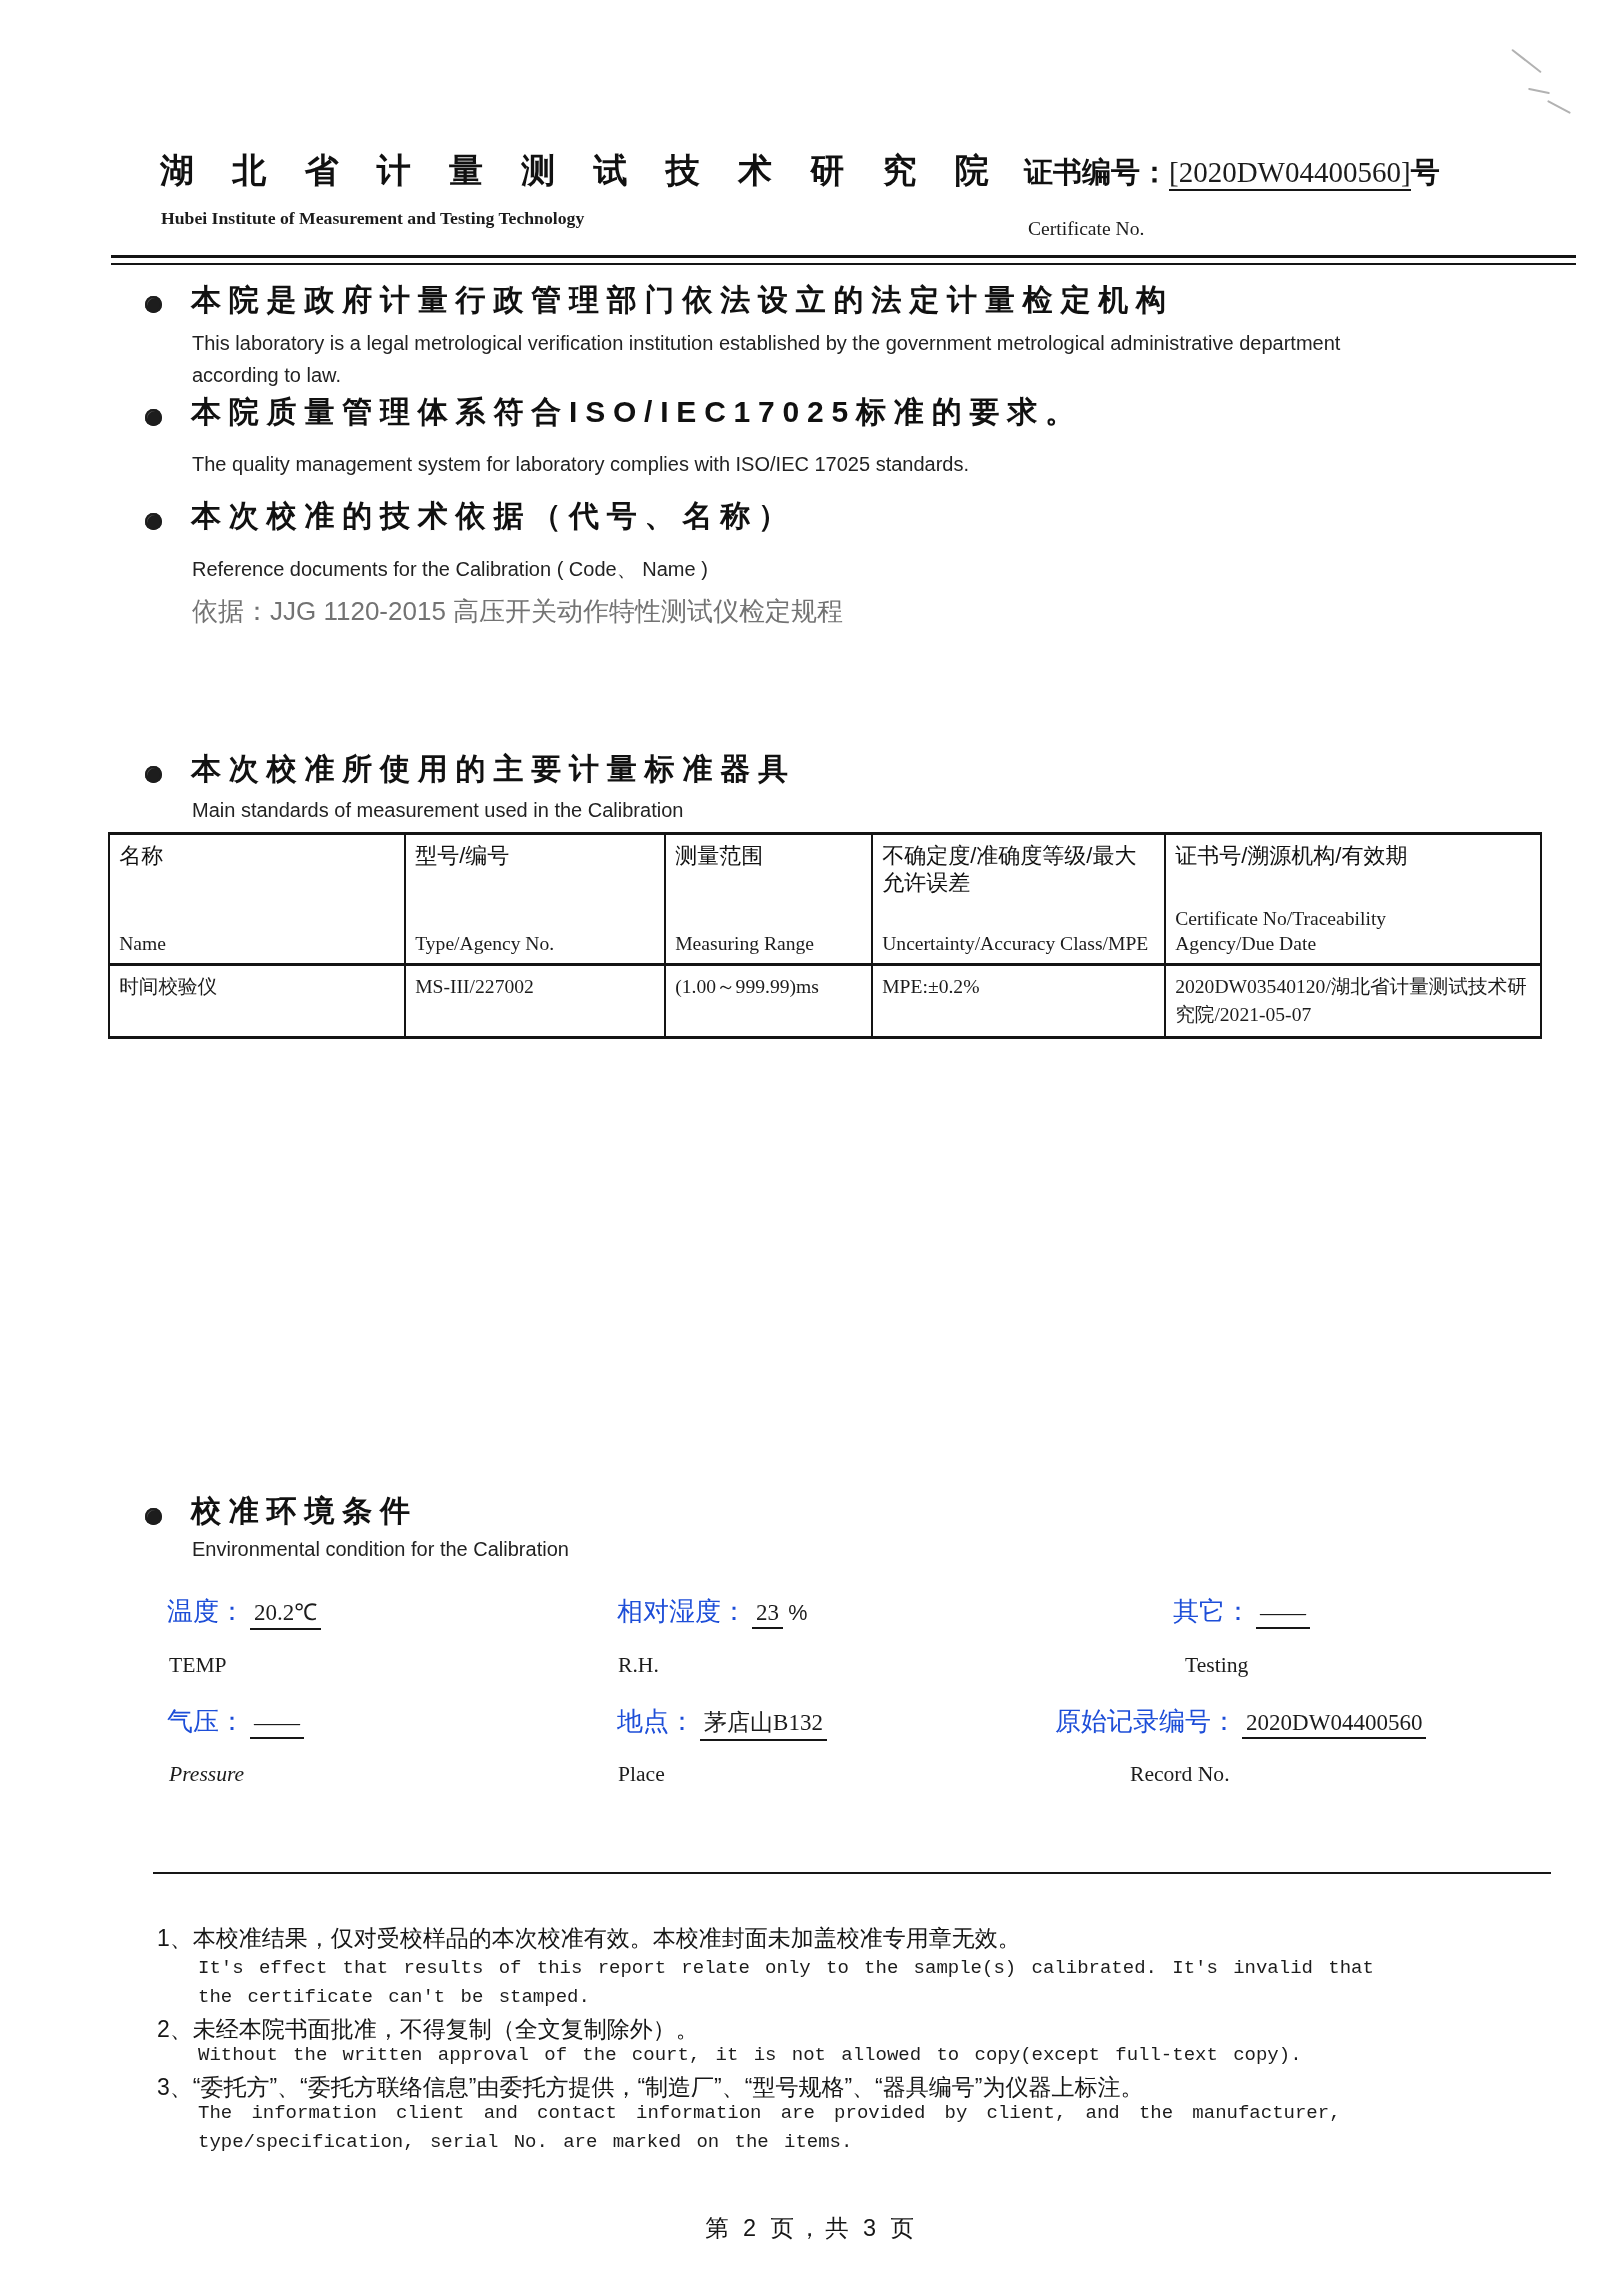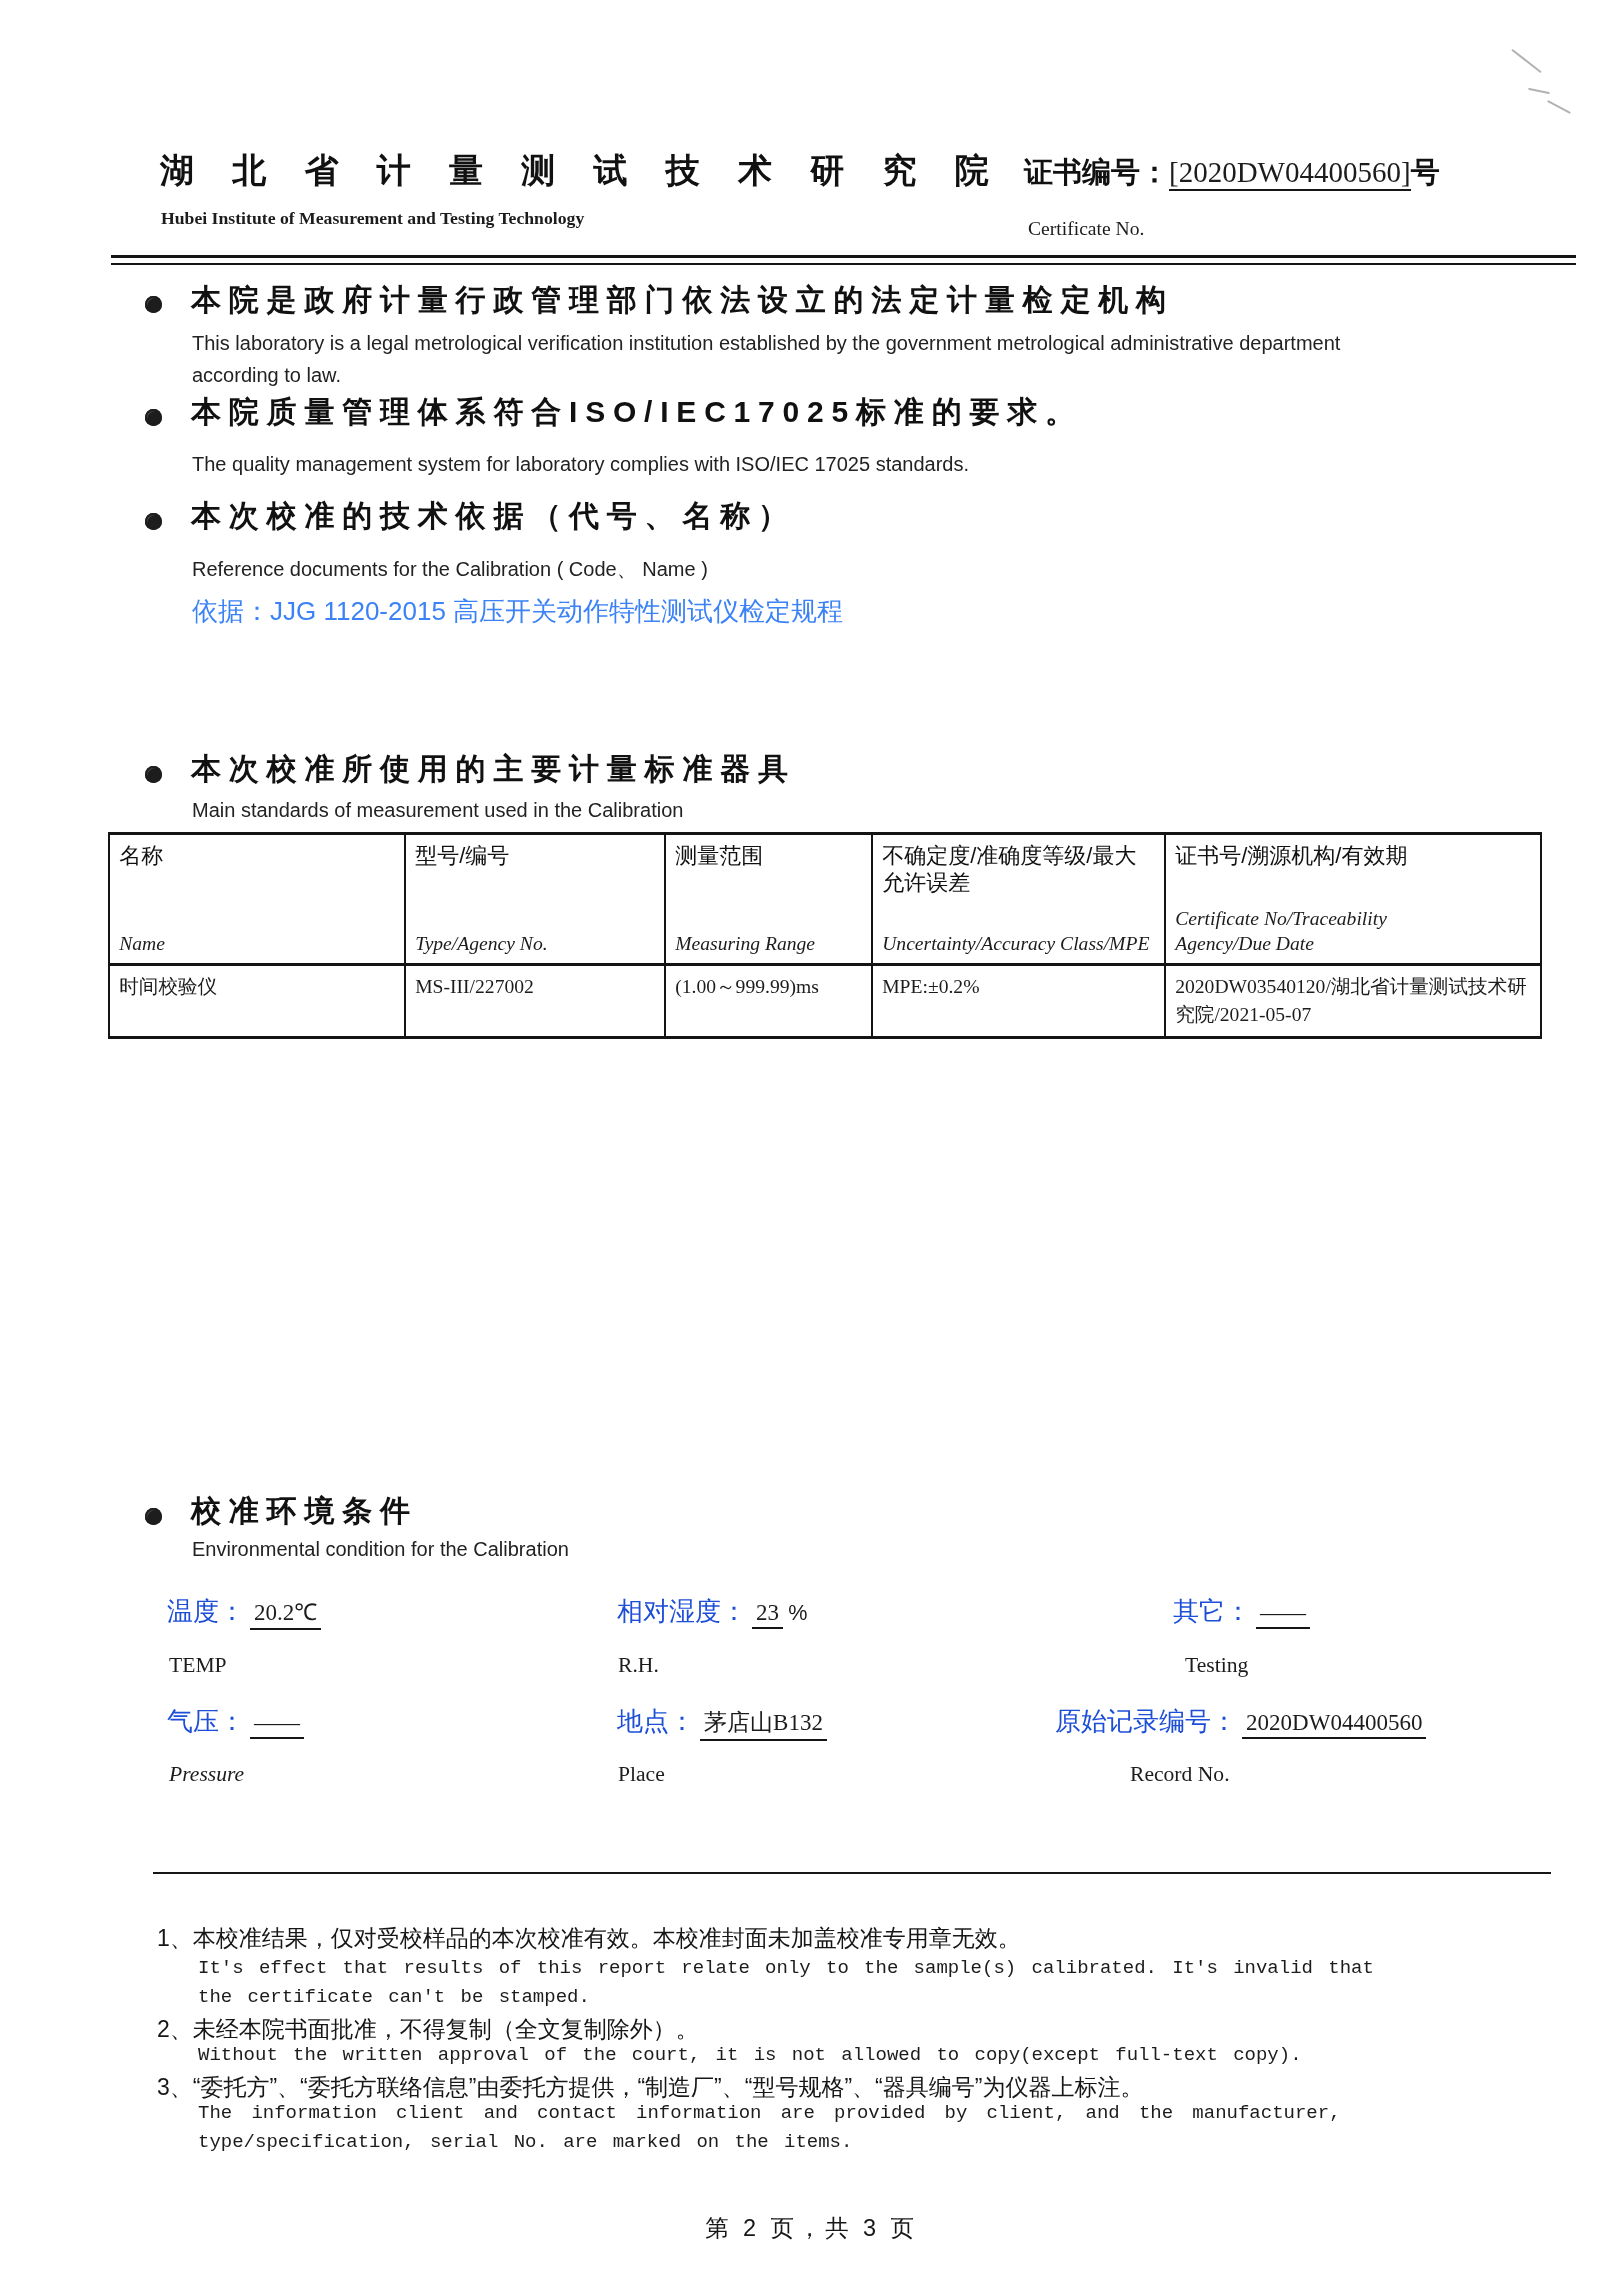--- a/index.html
+++ b/index.html
@@ -21,31 +21,31 @@
   .cert-cap  { left:1028px; top:218px; font-size:19.6px; font-family:"Liberation Serif", serif; }
   .header-rule { left:111px; top:255px; width:1465px; height:9.8px;
     border-top:3.9px solid #141414; border-bottom:2.6px solid #141414; }
   .pen-mark { background:#b2b2b2; border-radius:1.3px; }
 
   
   .bullet { width:17px; height:17px; border-radius:50%; background:#1d1d1d;
     box-shadow:inset 0 0 0 2px #1d1d1d, inset 2px 2px 0 0 #555; }
   .sec-zh { font-size:30px; font-weight:700; letter-spacing:7.8px; color:#111; white-space:nowrap; }
   .sec-en { font-size:20px; color:#222; white-space:nowrap; }
-  .basis  { font-size:26px; color:#3b82f6; white-space:nowrap; }
+  .basis  { font-size:26px; color:#737373; white-space:nowrap; }
 
   
   table.std { position:absolute; left:108px; top:832px; width:1432px;
     border-collapse:collapse; table-layout:fixed; }
   table.std td { border:2px solid #141414; vertical-align:top; padding:6.5px 9.2px; }
   table.std tr.hd td { border-top:3.9px solid #141414; border-bottom:3.3px solid #141414; height:131px; }
   table.std tr.dt td { border-bottom:3.3px solid #141414; height:71px; }
   .hcell { display:flex; flex-direction:column; justify-content:space-between; height:100%; }
   .hcell .zh { font-size:22px; font-weight:500; color:#111; line-height:1.25; }
-  .hcell .en { font-family:"Liberation Serif", serif; font-size:19.6px; line-height:1.3;font-style:italic; }
+  .hcell .en { font-family:"Liberation Serif", serif; font-size:19.6px; line-height:1.3; }
   tr.dt td { font-family:"Liberation Serif", serif; font-size:19.6px; line-height:1.45; word-break:break-all; }
   td.c-range { padding-right:26px; }
   td.c-cert  { padding-right:72px; }
   td.h-cert .hcell { padding-right:59px; }
 
   
   .env-label { font-size:26px; font-weight:500; color:#1d4ed8; white-space:nowrap; }
   .env-val   { font-family:"Liberation Serif", serif; font-size:23px;
                border-bottom:2px solid #161616; padding:0 3.9px 1.3px 3.9px; white-space:nowrap; }
   .env-unit  { font-size:21.6px; }

